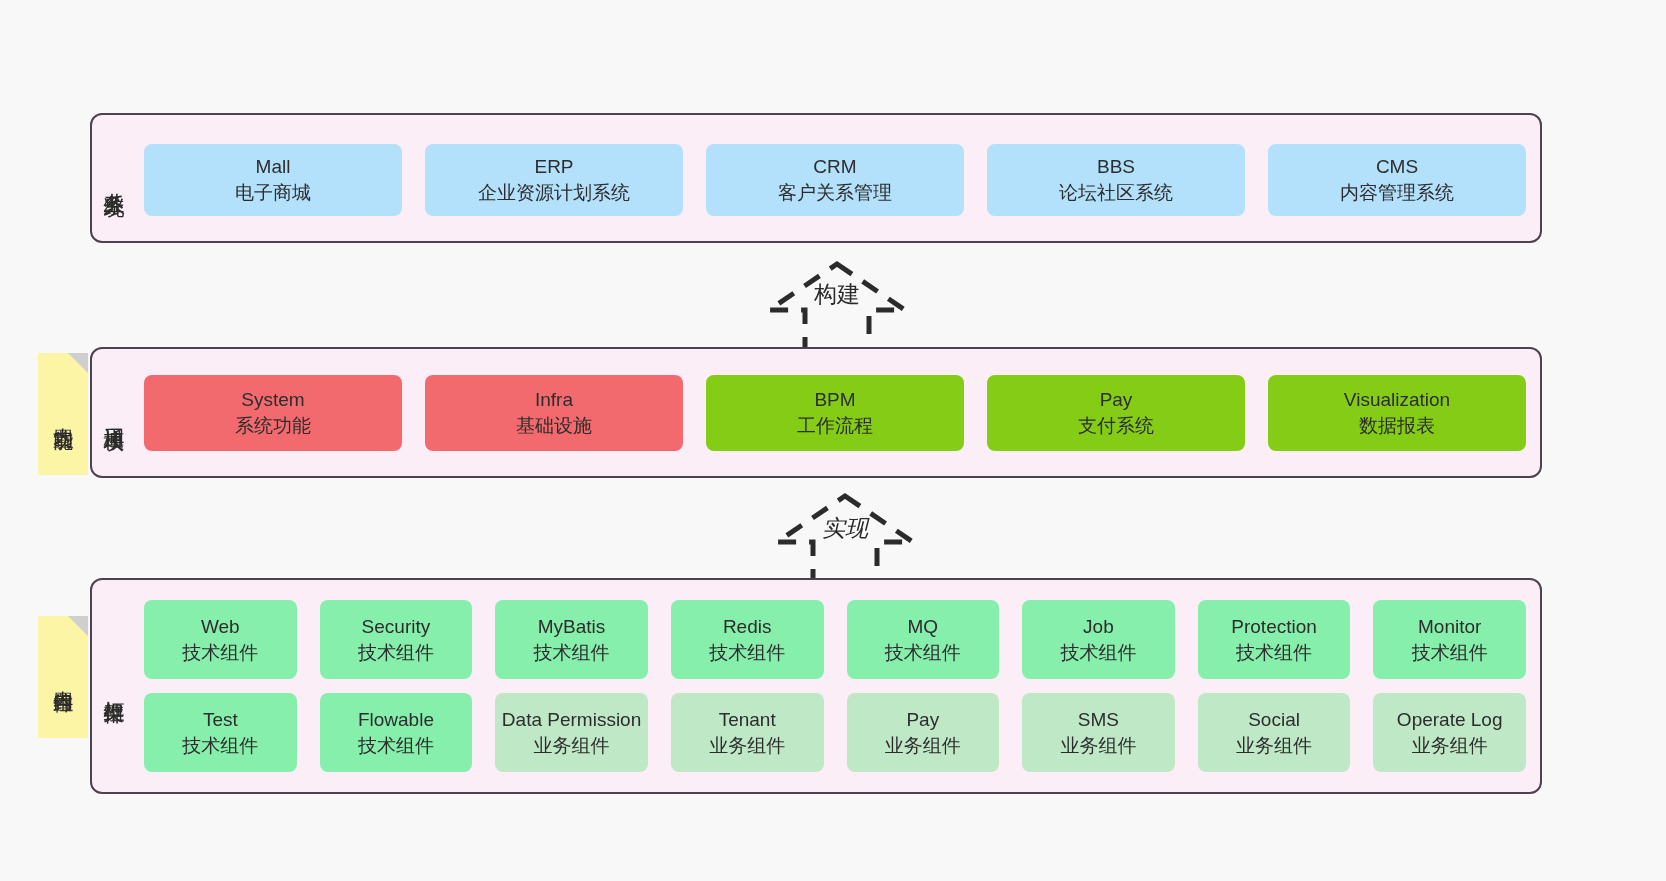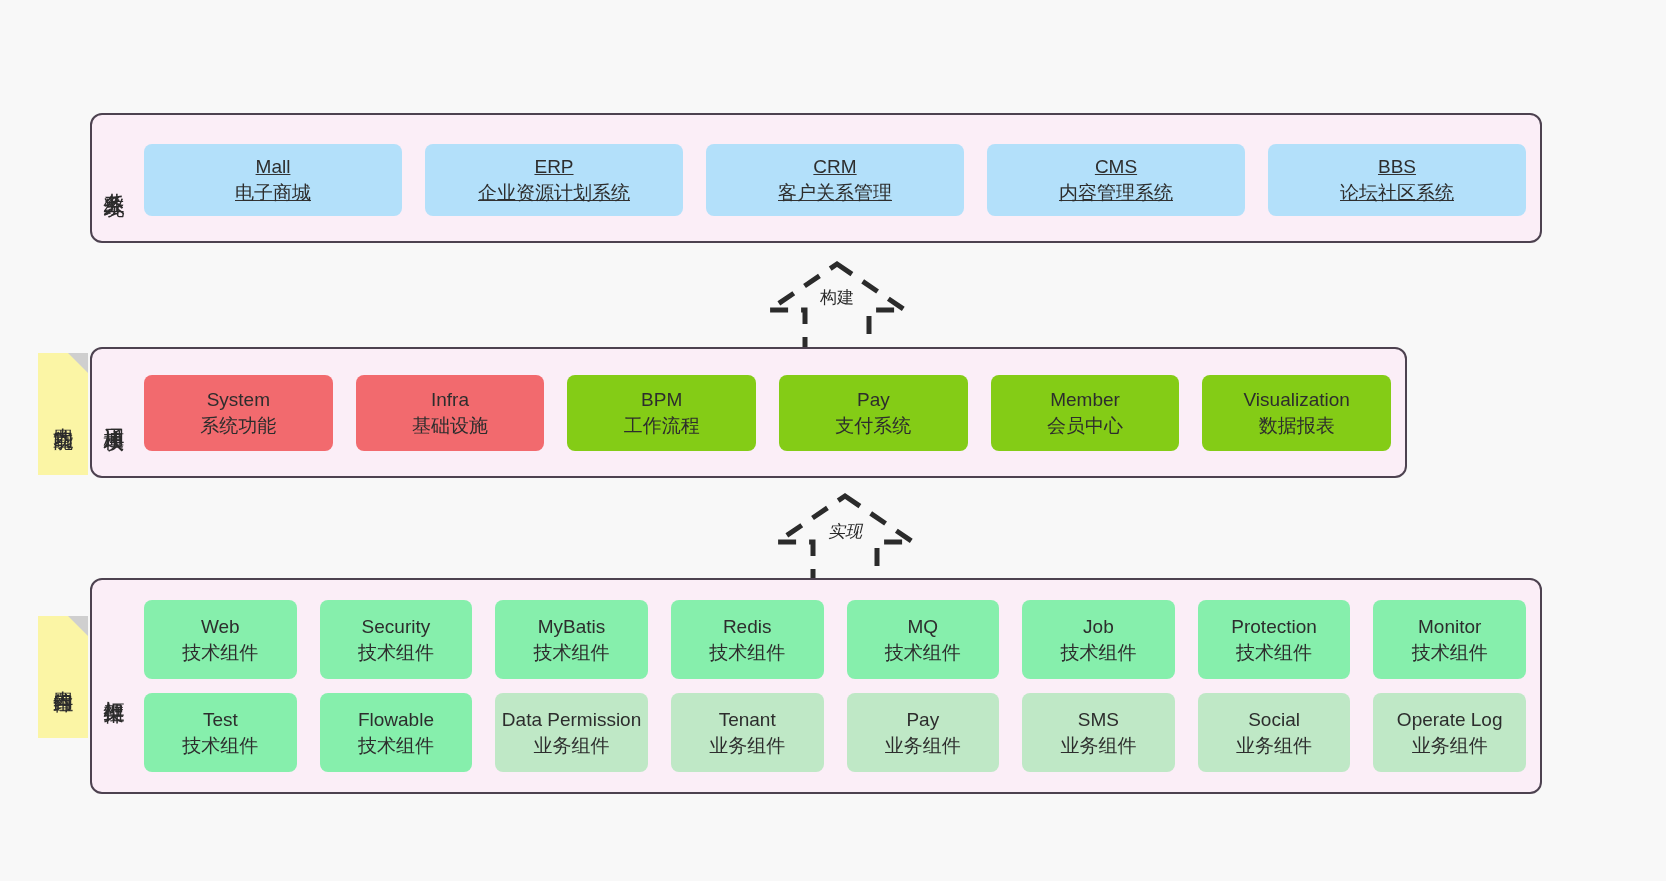--- a/index.html
+++ b/index.html
@@ -76,24 +76,24 @@
 
   
   .c-blue        { background: #b3e0fa; }
   .c-red         { background: #f26a6e; }
   .c-pink        { background: #84cc16; }
   .c-green       { background: #86efac; }
   .c-green-light { background: #bfe8c6; }
 
   
   #layer-business  { left: 90px;  top: 113px; width: 1452px; height: 130px; }
-  #layer-business  .layer-body { padding-top: 3px; padding-bottom: 0; text-decoration: underline; }
+  #layer-business  .layer-body { padding-top: 3px; padding-bottom: 0; }
   #layer-business  .card { height: 72px; }
 
-  #layer-modules   { left: 90px;  top: 347px; width: 1317px; height: 131px; }
+  #layer-modules   { left: 90px;  top: 347px; width: 1452px; height: 131px; }
   #layer-modules   .card { height: 76px; }
 
   #layer-framework { left: 90px;  top: 578px; width: 1452px; height: 216px; }
   #layer-framework .card { height: 79px; }
 
   
   .note {
     position: absolute;
     box-sizing: border-box;
     width: 50px;
@@ -129,21 +129,21 @@
     width: 150px;
     height: 96px;
   }
   .arrow svg { display: block; width: 100%; height: 100%; }
   .arrow-label {
     position: absolute;
     left: 0;
     right: 0;
     bottom: 4px;
     text-align: center;
-    font-size: 17px;
+    font-size: 23px;
     color: #2b2b2b;
     line-height: 1;
   }
   #arrow-build     { left: 762px; top: 258px; }
   #arrow-build .arrow-label { bottom: 48px; }
   #arrow-implement { left: 770px; top: 490px; }
   #arrow-implement .arrow-label { bottom: 46px; font-style: italic; }
 </style>
 </head>
 <body>
@@ -160,26 +160,26 @@
         </div>
         <div class="card c-blue">
           <span class="en">ERP</span>
           <span class="cn">企业资源计划系统</span>
         </div>
         <div class="card c-blue">
           <span class="en">CRM</span>
           <span class="cn">客户关系管理</span>
         </div>
         <div class="card c-blue">
+          <span class="en">BBS</span>
+          <span class="cn">论坛社区系统</span>
+        </div>
+        <div class="card c-blue">
           <span class="en">CMS</span>
           <span class="cn">内容管理系统</span>
-        </div>
-        <div class="card c-blue">
-          <span class="en">BBS</span>
-          <span class="cn">论坛社区系统</span>
         </div>
       </div>
     </div>
   </div>
 
   <div class="arrow" id="arrow-build">
     <svg viewBox="0 0 150 96" preserveAspectRatio="none" aria-hidden="true">
       <path d="M75 6 L143 52 L107 52 L107 92 L43 92 L43 52 L7 52 Z" fill="none" stroke="#2b2b2b" stroke-width="5" stroke-dasharray="18,13" stroke-linecap="butt"></path>
     </svg>
     <div class="arrow-label">构建</div>
@@ -203,24 +203,20 @@
         </div>
         <div class="card c-pink">
           <span class="en">BPM</span>
           <span class="cn">工作流程</span>
         </div>
         <div class="card c-pink">
           <span class="en">Pay</span>
           <span class="cn">支付系统</span>
         </div>
         <div class="card c-pink">
-          <span class="en">Member</span>
-          <span class="cn">会员中心</span>
-        </div>
-        <div class="card c-pink">
           <span class="en">Visualization</span>
           <span class="cn">数据报表</span>
         </div>
       </div>
     </div>
   </div>
 
   <div class="arrow" id="arrow-implement">
     <svg viewBox="0 0 150 96" preserveAspectRatio="none" aria-hidden="true">
       <path d="M75 6 L143 52 L107 52 L107 92 L43 92 L43 52 L7 52 Z" fill="none" stroke="#2b2b2b" stroke-width="5" stroke-dasharray="18,13" stroke-linecap="butt"></path>

